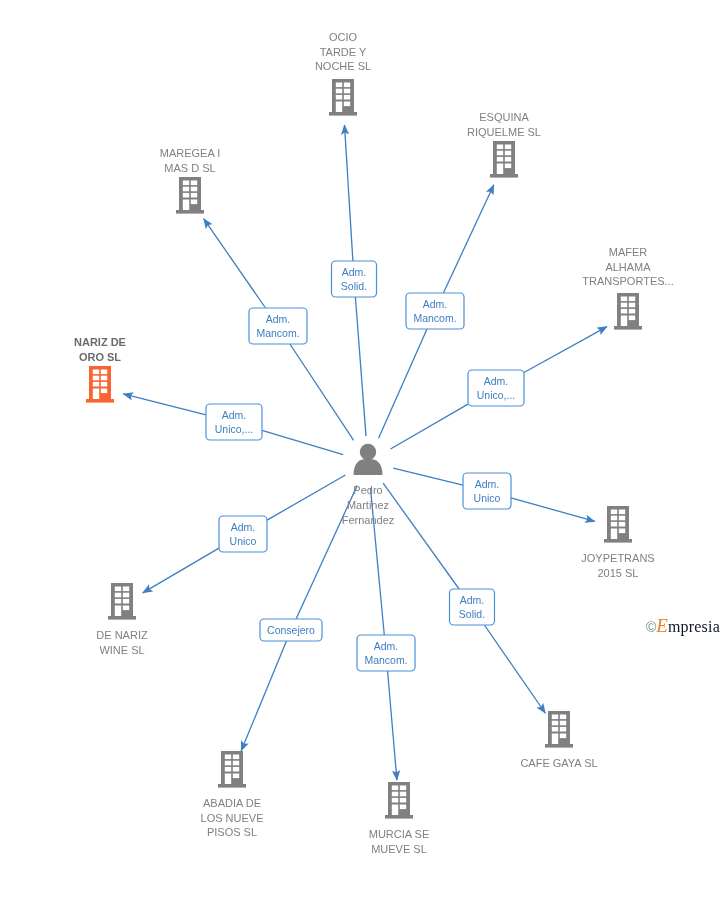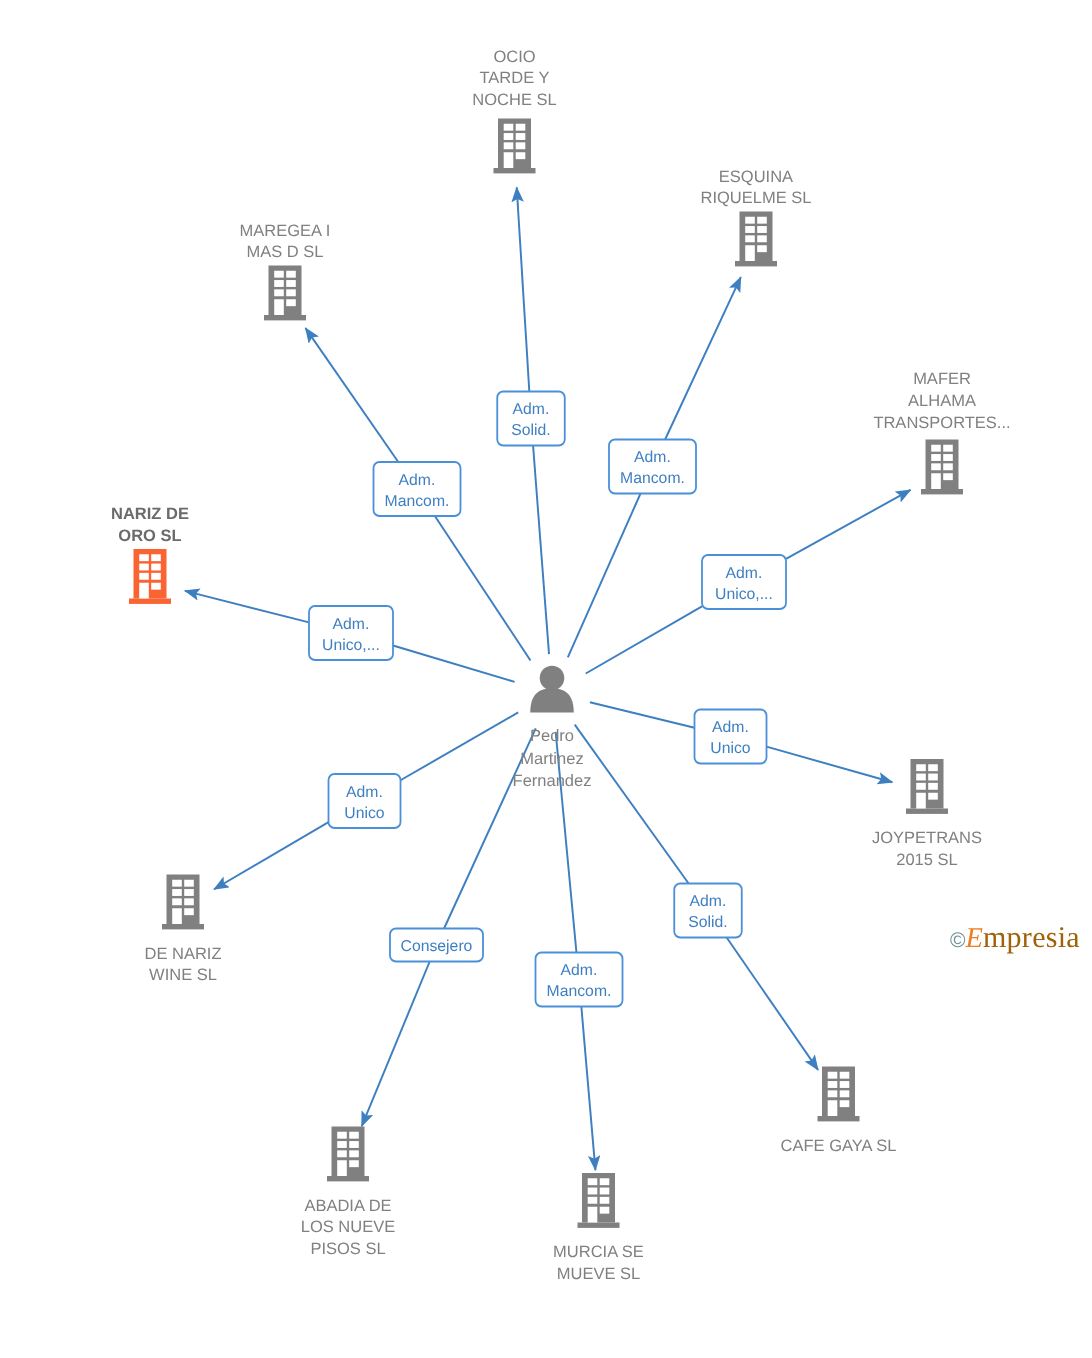--- a/index.html
+++ b/index.html
@@ -55,21 +55,21 @@
   .watermark {
     position: absolute;
     right: 8px;
     bottom: 6px;
     font-size: 15px;
     white-space: nowrap;
     font-family: "Liberation Serif", serif;
   }
   .wm-c { color: #6f8f95; font-size: 14px; font-family: "Liberation Sans", sans-serif; }
   .wm-e { color: #f07d20; font-style: italic; font-size: 19px; font-family: "Liberation Serif", serif; }
-  .wm-rest { color: #a16207; font-size: 20px; font-family: "Liberation Serif", serif; letter-spacing: 0.2px; }
+  .wm-rest { color: #0f172a; font-size: 16px; font-family: "Liberation Serif", serif; letter-spacing: 0.2px; }
 </style>
 </head>
 <body>
 
 <div id="graph-root">
   <svg id="graph-svg" width="728" height="905" viewBox="0 0 728 905">
     <defs>
       <marker id="arrowhead" markerWidth="9" markerHeight="9" refX="7.5" refY="3.2" orient="auto" markerUnits="strokeWidth">
         <path d="M0,0 L8,3.2 L0,6.4 L1.6,3.2 z" fill="#3d7fc1"></path>
       </marker>

